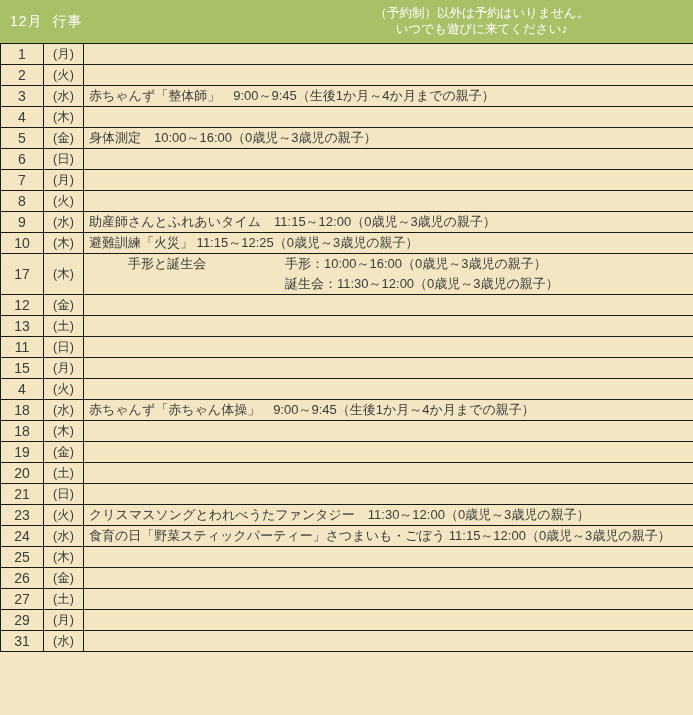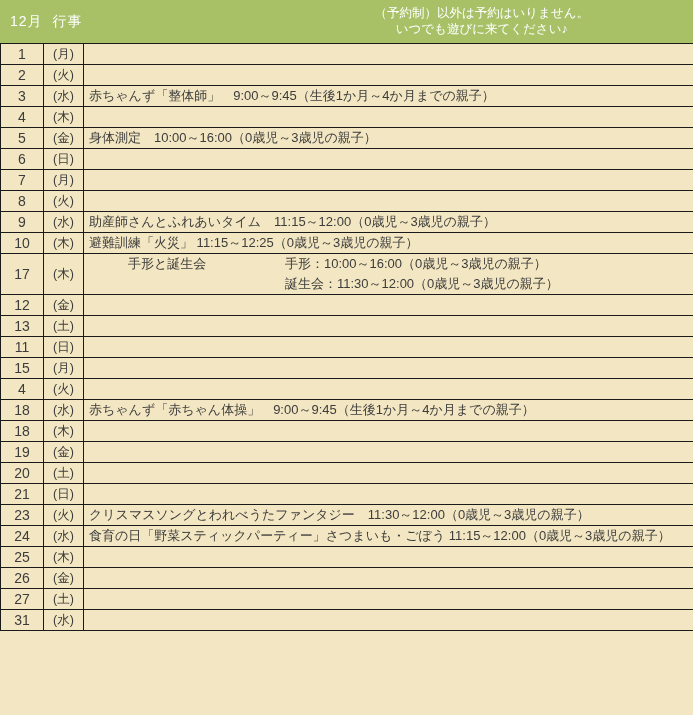--- a/index.html
+++ b/index.html
@@ -204,18 +204,23 @@
       <td class="day-cell">26</td>
       <td class="week-cell">(金)</td>
       <td class="event-cell"></td>
     </tr>
     <tr>
       <td class="day-cell">27</td>
       <td class="week-cell">(土)</td>
       <td class="event-cell"></td>
     </tr>
     <tr>
+      <td class="day-cell">29</td>
+      <td class="week-cell">(月)</td>
+      <td class="event-cell"></td>
+    </tr>
+    <tr>
       <td class="day-cell">31</td>
       <td class="week-cell">(水)</td>
       <td class="event-cell"></td>
     </tr>
   </tbody>
 </table>
 
 </body></html>

